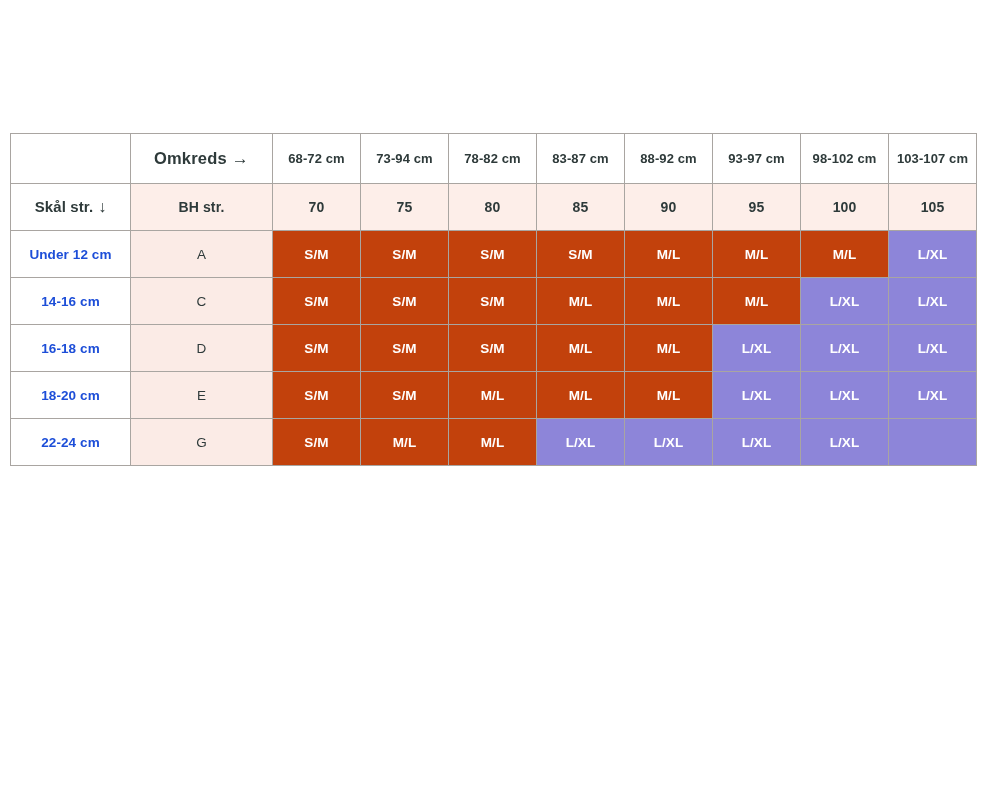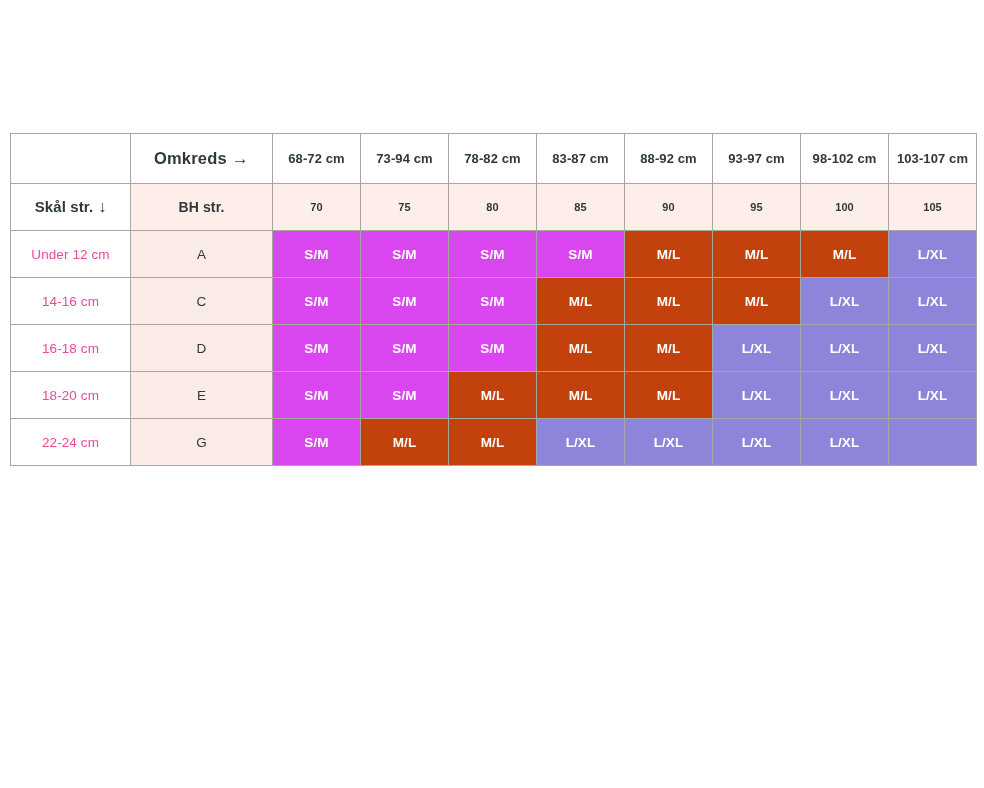--- a/index.html
+++ b/index.html
@@ -61,53 +61,53 @@
     font-size: 16.5px;
     font-weight: bold;
     letter-spacing: 0.2px;
   }
 
   
   tr.hdr-sec td {
     background: #fdeee9;
     height: 47px;
     font-weight: bold;
-    font-size: 11px;
+    font-size: 14px;
   }
   tr.hdr-sec td.cup-head {
     background: #ffffff;
     font-size: 15px;
     font-weight: bold;
   }
   tr.hdr-sec td.bh-head {
     font-size: 14px;
     font-weight: bold;
   }
 
   
   td.cup-label {
     background: #ffffff;
     font-size: 13.5px;
-    font-weight: normal;
-    color: #ec4899;
+    font-weight: bold;
+    color: #1d4ed8;
   }
   td.bh-label {
     background: #fbebe6;
     font-size: 14px;
     font-weight: normal;
     color: #2e3a3a;
   }
 
   td.sz {
     color: #ffffff;
     font-weight: bold;
     font-size: 13.5px;
     letter-spacing: 0.3px;
   }
-  td.sz-sm   { background: #d946ef; }
+  td.sz-sm   { background: #c2410c; }
   td.sz-ml   { background: #c2410c; }
   td.sz-lxl  { background: #8d85d9; }
   td.sz-none { background: #8d85d9; }
 
   .arrow {
     font-weight: normal;
     font-size: 17px;
     padding-left: 5px;
     display: inline-block;
   }

